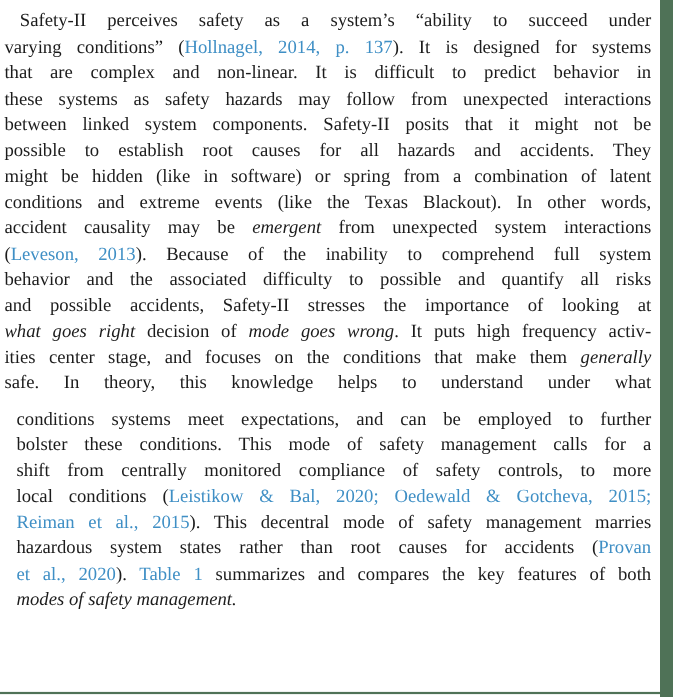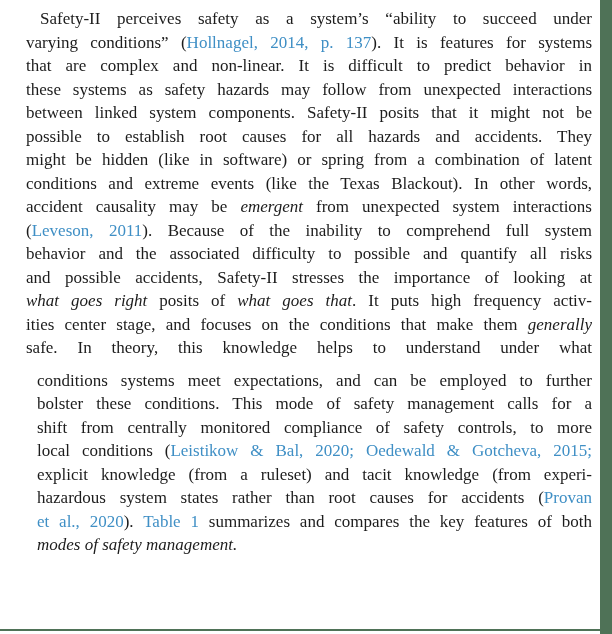--- a/index.html
+++ b/index.html
@@ -34,21 +34,20 @@
     margin-top: 9px;
     margin-left: 11px;
     width: 577px;
   }
   .line {
     text-align: justify;
     text-align-last: justify;
     white-space: nowrap;
     height: 23.5px;
     overflow: visible;
-    margin-left: 22px;
   }
   .line.first-indent { text-indent: 14px; }
   .line.last-left { text-align-last: left; font-style: italic; }
   .seg-i { font-style: italic; }
   .seg-c { color: var(--link-color, #3f8fc5); cursor: pointer; }
   .edge-bar {
     position: absolute;
     top: 0;
     right: 0;
     width: 12px;
@@ -64,41 +63,41 @@
     background: var(--accent, #4f7257);
   }
 </style>
 </head>
 <body style="background: rgb(255, 255, 255); --link-color: #3f8fc5; --accent: #4f7257;">
 
 <div class="page-frame">
   <div class="text-col" id="text-col" style="color: rgb(28, 28, 28);">
       <div class="para block-1">
         <div class="line first-indent"><span>Safety-II perceives safety as a system’s “ability to succeed under</span></div>
-        <div class="line"><span>varying conditions” (</span><span class="seg-c">Hollnagel, 2014, p. 137</span><span>). It is features for systems</span></div>
+        <div class="line"><span>varying conditions” (</span><span class="seg-c">Hollnagel, 2014, p. 137</span><span>). It is designed for systems</span></div>
         <div class="line"><span>that are complex and non-linear. It is difficult to predict behavior in</span></div>
         <div class="line"><span>these systems as safety hazards may follow from unexpected interactions</span></div>
         <div class="line"><span>between linked system components. Safety-II posits that it might not be</span></div>
         <div class="line"><span>possible to establish root causes for all hazards and accidents. They</span></div>
         <div class="line"><span>might be hidden (like in software) or spring from a combination of latent</span></div>
         <div class="line"><span>conditions and extreme events (like the Texas Blackout). In other words,</span></div>
         <div class="line"><span>accident causality may be </span><span class="seg-i">emergent</span><span> from unexpected system interactions</span></div>
-        <div class="line"><span>(</span><span class="seg-c">Leveson, 2011</span><span>). Because of the inability to comprehend full system</span></div>
+        <div class="line"><span>(</span><span class="seg-c">Leveson, 2013</span><span>). Because of the inability to comprehend full system</span></div>
         <div class="line"><span>behavior and the associated difficulty to possible and quantify all risks</span></div>
         <div class="line"><span>and possible accidents, Safety-II stresses the importance of looking at</span></div>
-        <div class="line"><span class="seg-i">what goes right</span><span> posits of </span><span class="seg-i">what goes that</span><span>. It puts high frequency activ-</span></div>
+        <div class="line"><span class="seg-i">what goes right</span><span> decision of </span><span class="seg-i">mode goes wrong</span><span>. It puts high frequency activ-</span></div>
         <div class="line"><span>ities center stage, and focuses on the conditions that make them </span><span class="seg-i">generally</span></div>
         <div class="line"><span>safe. In theory, this knowledge helps to understand under what</span></div>
       </div>
       <div class="para block-2">
         <div class="line"><span>conditions systems meet expectations, and can be employed to further</span></div>
         <div class="line"><span>bolster these conditions. This mode of safety management calls for a</span></div>
         <div class="line"><span>shift from centrally monitored compliance of safety controls, to more</span></div>
         <div class="line"><span>local conditions (</span><span class="seg-c">Leistikow &amp; Bal, 2020; Oedewald &amp; Gotcheva, 2015;</span></div>
-        <div class="line"><span>explicit knowledge (from a ruleset) and tacit knowledge (from experi-</span></div>
+        <div class="line"><span class="seg-c">Reiman et al., 2015</span><span>). This decentral mode of safety management marries</span></div>
         <div class="line"><span>hazardous system states rather than root causes for accidents (</span><span class="seg-c">Provan</span></div>
         <div class="line"><span class="seg-c">et al., 2020</span><span>). </span><span class="seg-c">Table 1</span><span> summarizes and compares the key features of both</span></div>
         <div class="line last-left"><span>modes of safety management.</span></div>
       </div>
     </div>
   <div class="edge-bar"></div>
   <div class="bottom-rule"></div>
 </div>
 
 </body></html>

